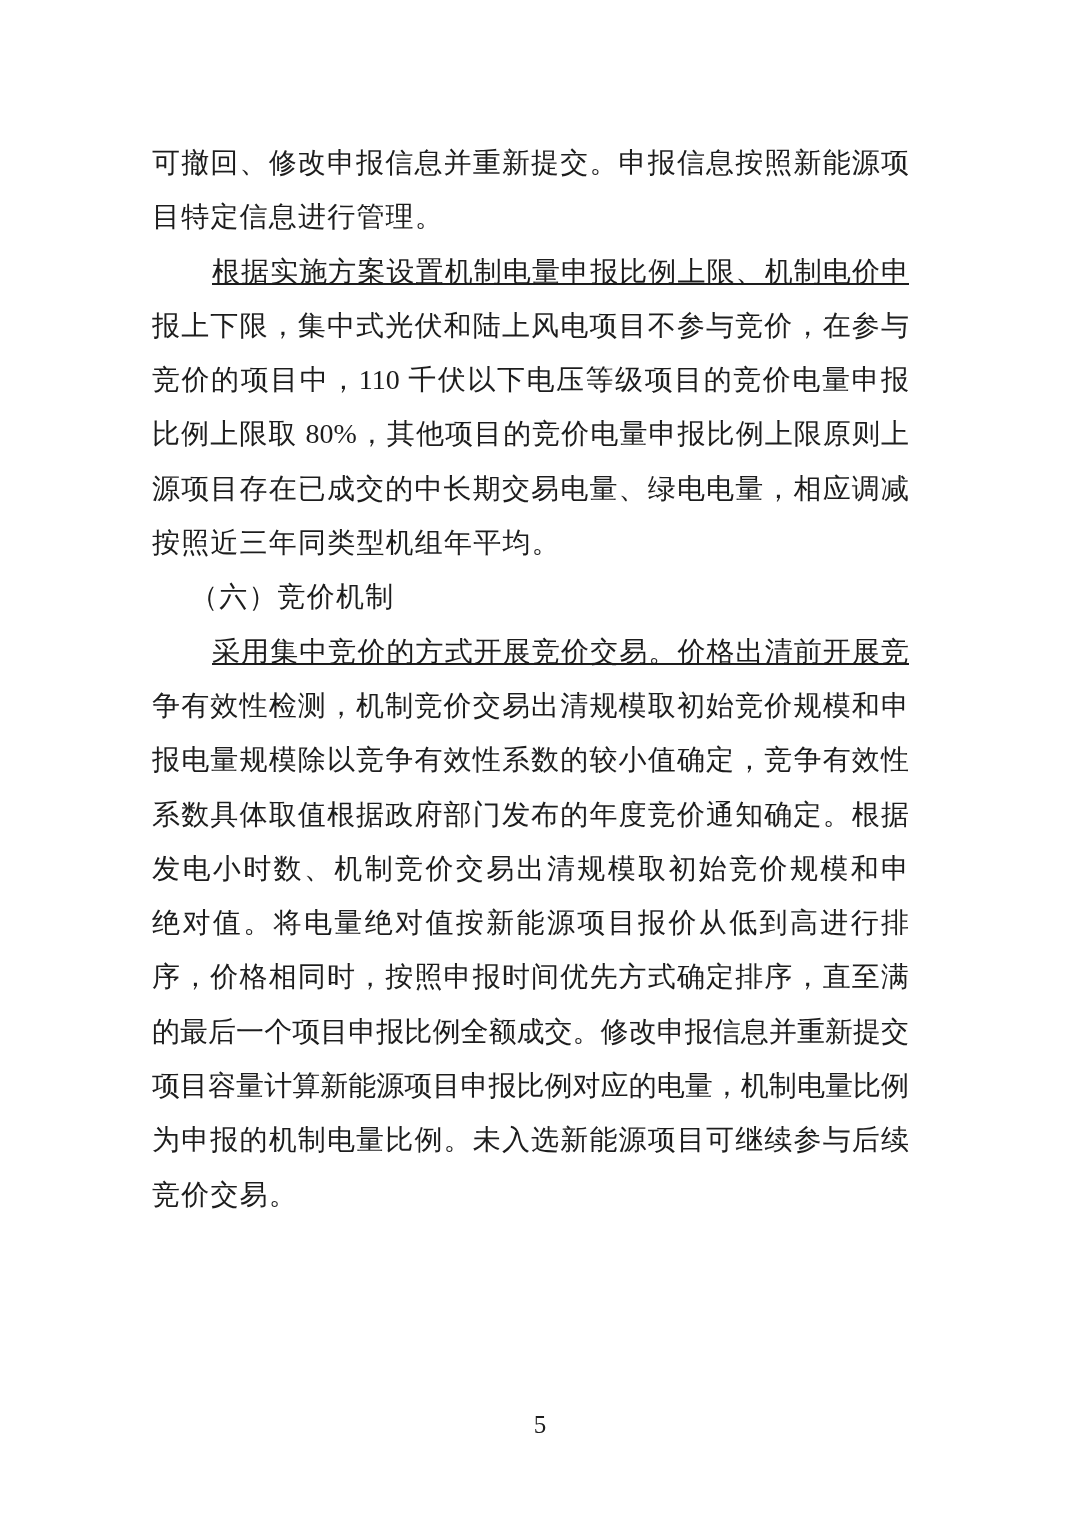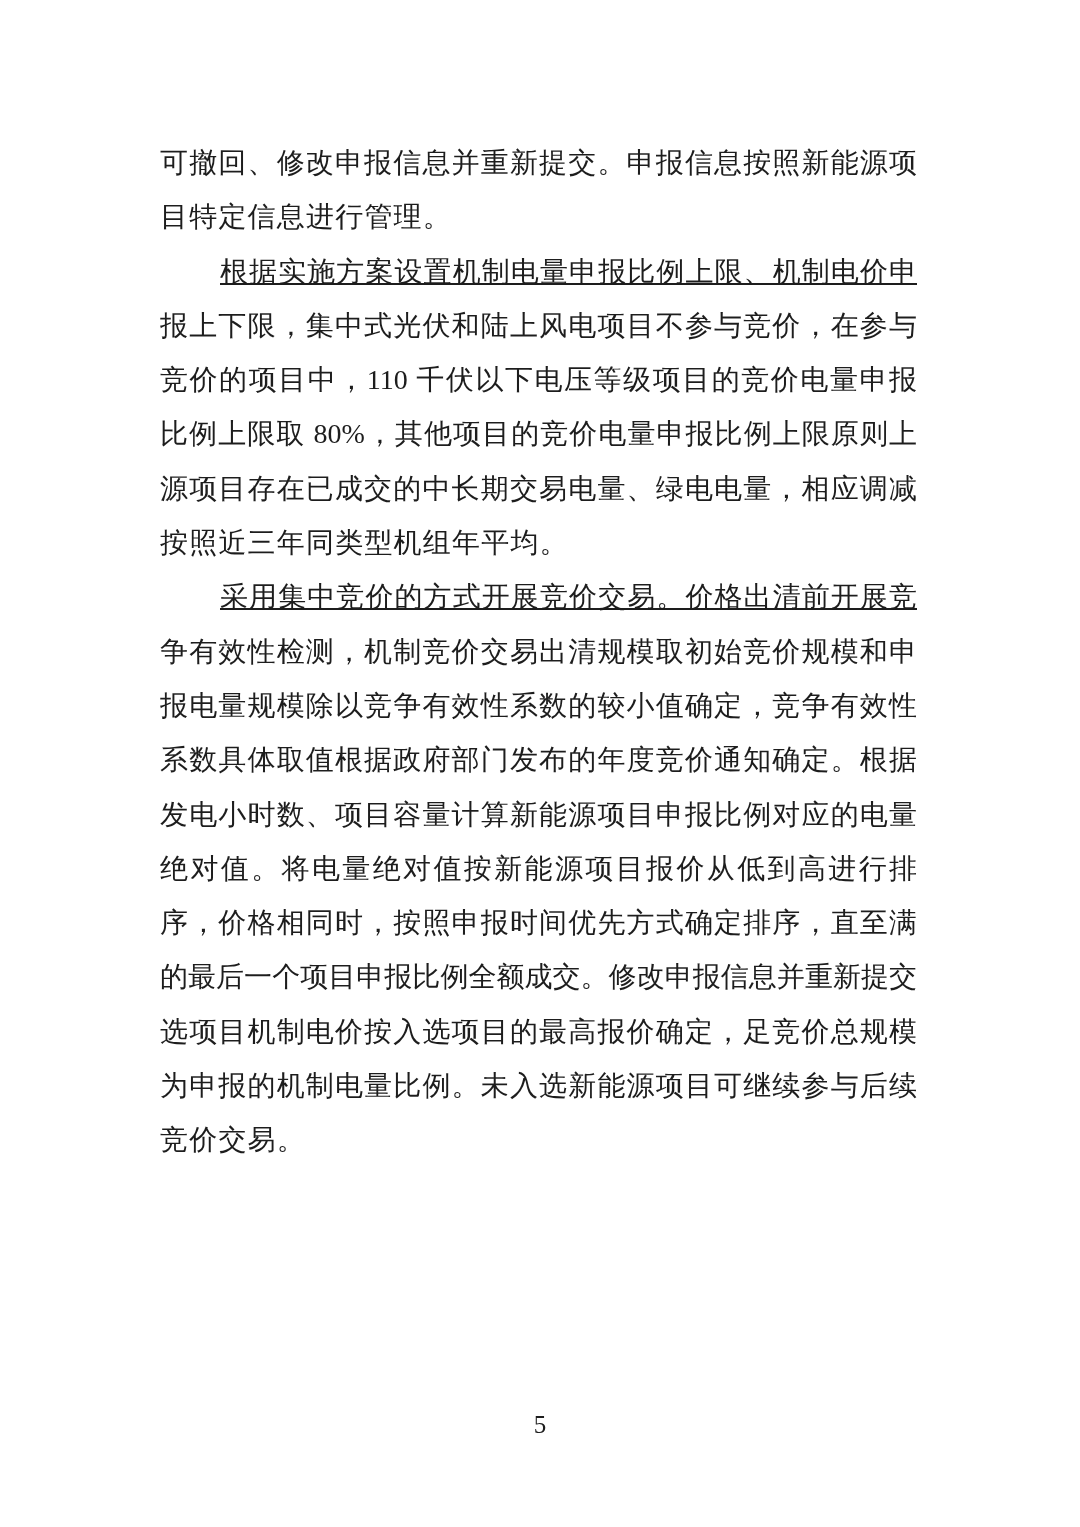--- a/index.html
+++ b/index.html
@@ -11,21 +11,21 @@
     position: relative;
     width: 1080px;
     height: 1527px;
     background: #ffffff;
     overflow: hidden;
     font-family: "Liberation Serif", "DejaVu Serif", serif;
     color: #1d1d1d;
   }
   .doc-body {
     position: absolute;
-    left: 160px;
+    left: 152px;
     top: 136px;
     width: 757px;
   }
   .line {
     font-size: 28px;
     line-height: 54.3px;
     white-space: nowrap;
     text-align: justify;
     text-align-last: justify;
     letter-spacing: 0;
@@ -61,26 +61,27 @@
 <div class="page">
   <div class="doc-body">
       <div class="line">可撤回、修改申报信息并重新提交。申报信息按照新能源项</div>
       <div class="line last">目特定信息进行管理。</div>
       <div class="line indent">根据实施方案设置机制电量申报比例上限、机制电价申</div>
       <div class="line">报上下限，集中式光伏和陆上风电项目不参与竞价，在参与</div>
       <div class="line">竞价的项目中，110 千伏以下电压等级项目的竞价电量申报</div>
       <div class="line">比例上限取 80%，其他项目的竞价电量申报比例上限原则上</div>
       <div class="line">源项目存在已成交的中长期交易电量、绿电电量，相应调减</div>
       <div class="line last">按照近三年同类型机组年平均。</div>
+      <div class="line heading last">（六）竞价机制</div>
       <div class="line indent">采用集中竞价的方式开展竞价交易。价格出清前开展竞</div>
       <div class="line">争有效性检测，机制竞价交易出清规模取初始竞价规模和申</div>
       <div class="line">报电量规模除以竞争有效性系数的较小值确定，竞争有效性</div>
       <div class="line">系数具体取值根据政府部门发布的年度竞价通知确定。根据</div>
-      <div class="line">发电小时数、项目容量计算新能源项目申报比例对应的电量</div>
+      <div class="line">发电小时数、机制竞价交易出清规模取初始竞价规模和申</div>
       <div class="line">绝对值。将电量绝对值按新能源项目报价从低到高进行排</div>
       <div class="line">序，价格相同时，按照申报时间优先方式确定排序，直至满</div>
       <div class="line">的最后一个项目申报比例全额成交。修改申报信息并重新提交</div>
-      <div class="line">选项目机制电价按入选项目的最高报价确定，足竞价总规模</div>
+      <div class="line">项目容量计算新能源项目申报比例对应的电量，机制电量比例</div>
       <div class="line">为申报的机制电量比例。未入选新能源项目可继续参与后续</div>
       <div class="line last">竞价交易。</div>
     </div>
   <div class="page-footer">5</div>
 </div>
 
 </body></html>

